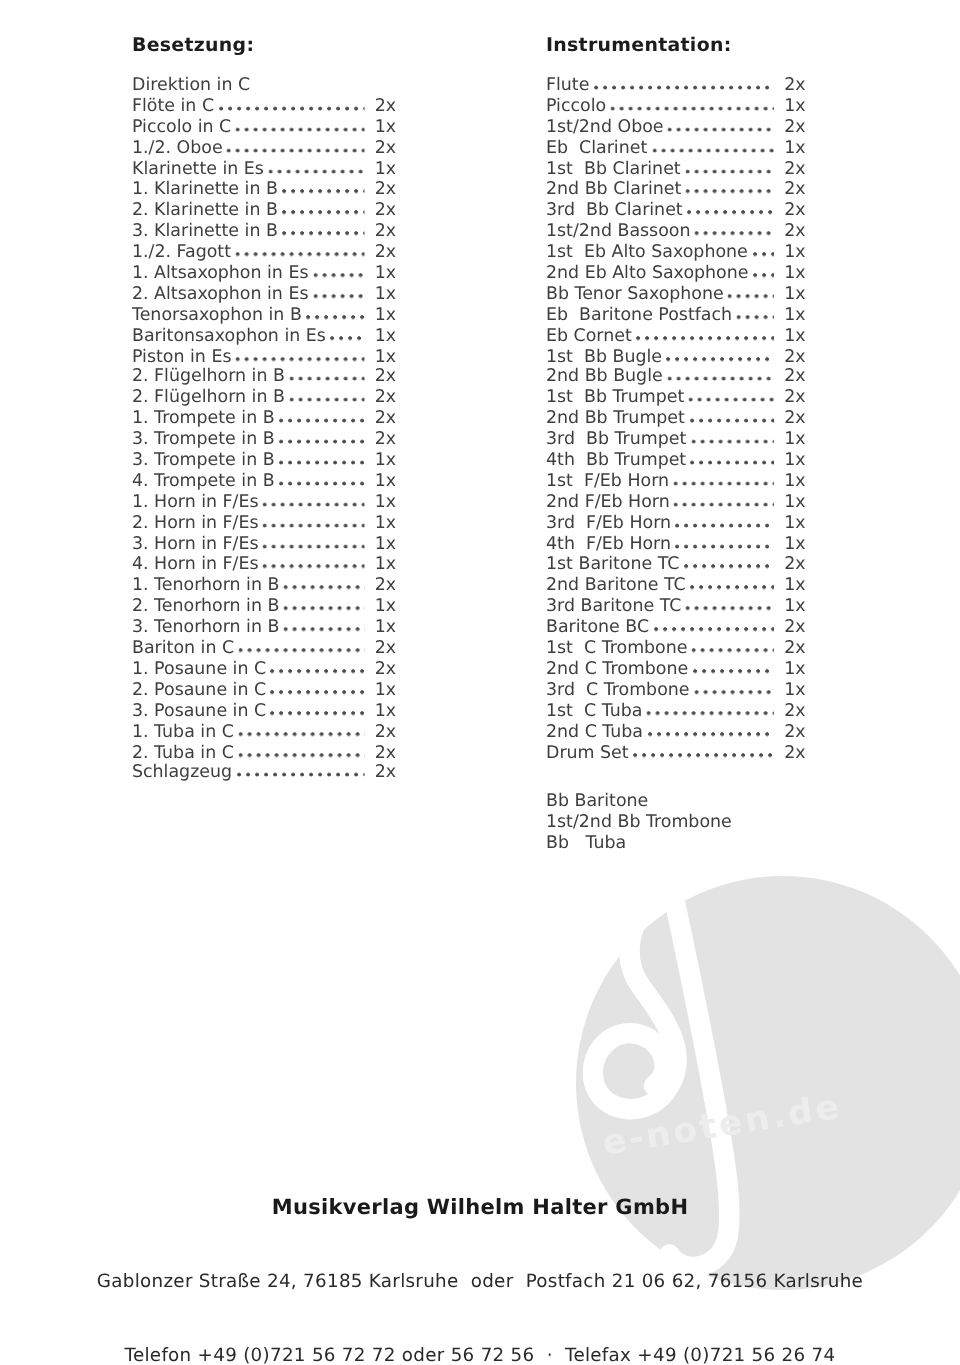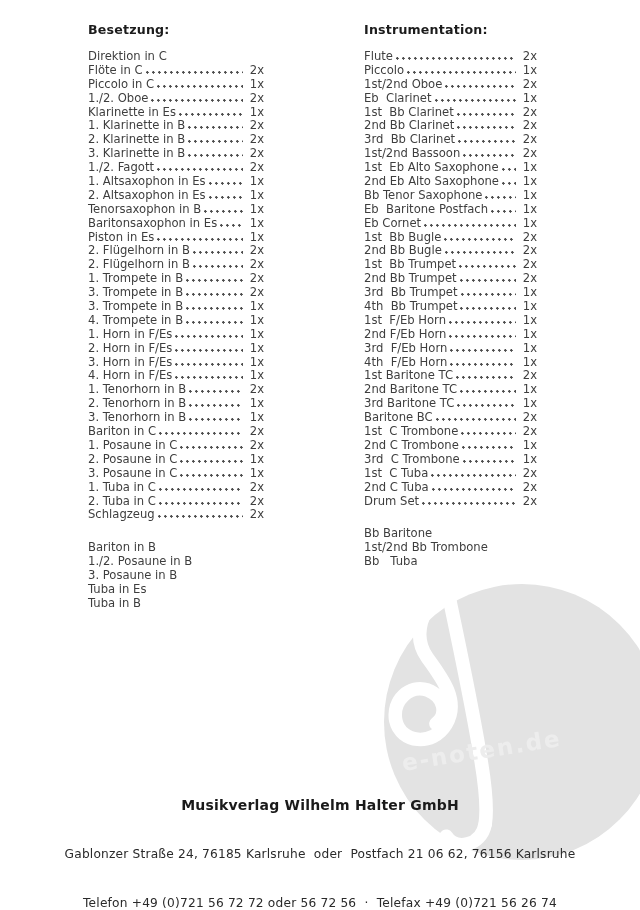--- a/index.html
+++ b/index.html
@@ -95,27 +95,20 @@
         <div class="row"><span class="label">2. Tenorhorn in B</span><span class="dots"></span><span class="count">1x</span></div>
         <div class="row"><span class="label">3. Tenorhorn in B</span><span class="dots"></span><span class="count">1x</span></div>
         <div class="row"><span class="label">Bariton in C</span><span class="dots"></span><span class="count">2x</span></div>
         <div class="row"><span class="label">1. Posaune in C</span><span class="dots"></span><span class="count">2x</span></div>
         <div class="row"><span class="label">2. Posaune in C</span><span class="dots"></span><span class="count">1x</span></div>
         <div class="row"><span class="label">3. Posaune in C</span><span class="dots"></span><span class="count">1x</span></div>
         <div class="row"><span class="label">1. Tuba in C</span><span class="dots"></span><span class="count">2x</span></div>
         <div class="row"><span class="label">2. Tuba in C</span><span class="dots"></span><span class="count">2x</span></div>
         <div class="row"><span class="label">Schlagzeug</span><span class="dots"></span><span class="count">2x</span></div>
       </div>
-    <div class="list extra-list">
-        <div class="row"><span class="label">Bariton in B</span></div>
-        <div class="row"><span class="label">1./2. Posaune in B</span></div>
-        <div class="row"><span class="label">3. Posaune in B</span></div>
-        <div class="row"><span class="label">Tuba in Es</span></div>
-        <div class="row"><span class="label">Tuba in B</span></div>
-      </div>
   </section>
 
   <section class="col col-right">
     <h2>Instrumentation:</h2>
     <div class="list">
         <div class="row"><span class="label">Flute</span><span class="dots"></span><span class="count">2x</span></div>
         <div class="row"><span class="label">Piccolo</span><span class="dots"></span><span class="count">1x</span></div>
         <div class="row"><span class="label">1st/2nd Oboe</span><span class="dots"></span><span class="count">2x</span></div>
         <div class="row"><span class="label">Eb  Clarinet</span><span class="dots"></span><span class="count">1x</span></div>
         <div class="row"><span class="label">1st  Bb Clarinet</span><span class="dots"></span><span class="count">2x</span></div>

